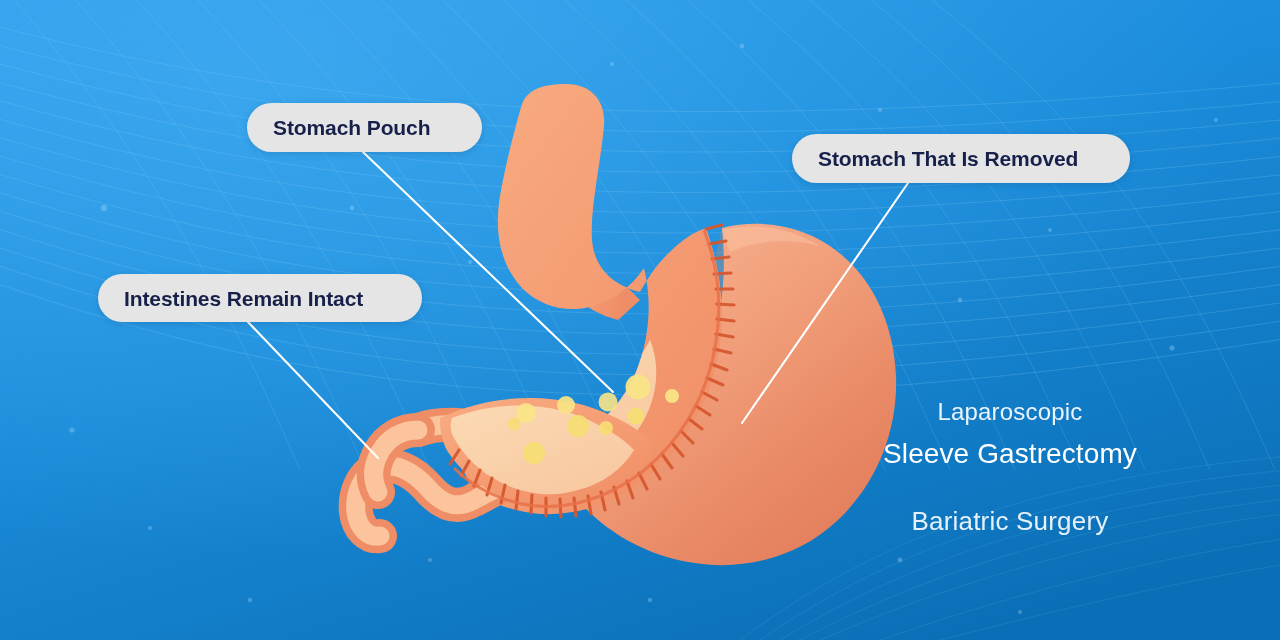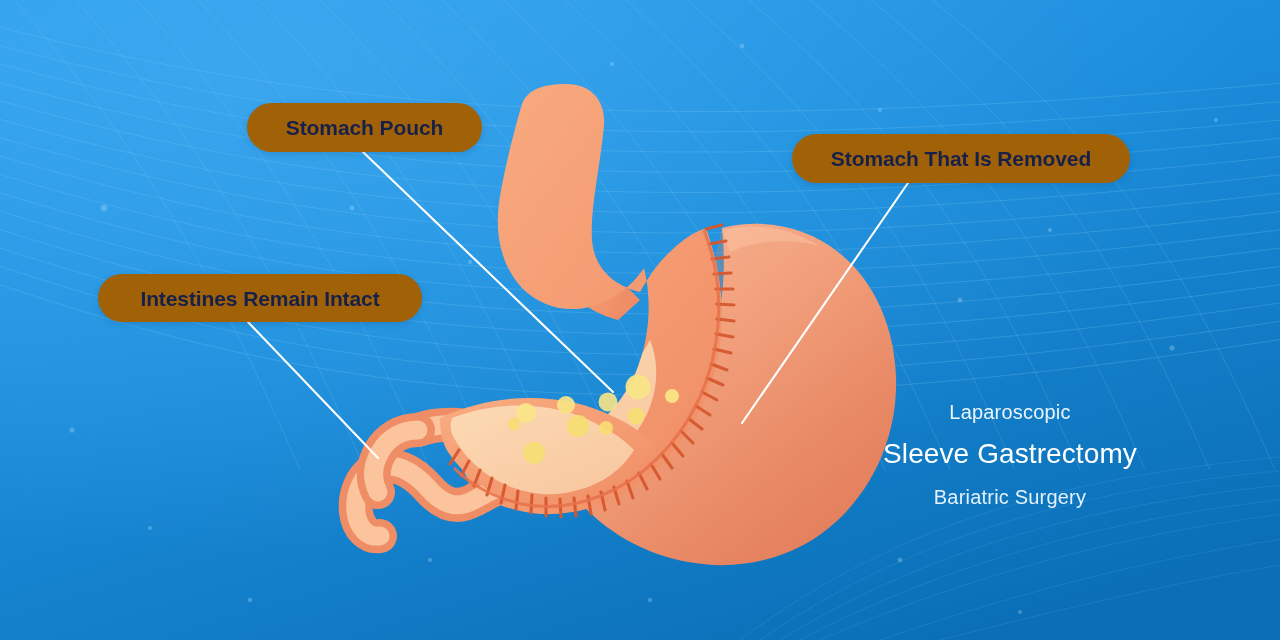--- a/index.html
+++ b/index.html
@@ -23,25 +23,24 @@
     height: 640px;
     display: block;
   }
   #bg-svg   { z-index: 1; }
   #art-svg  { z-index: 2; }
   #leader-svg { z-index: 3; }
 
   .callout {
     position: absolute;
     z-index: 4;
-    background: #a16207;
+    background: #e5e5e5;
     border-radius: 999px;
     display: flex;
     align-items: center;
-    justify-content: center;
     box-shadow: 0 2px 7px rgba(4, 52, 92, 0.18);
     box-sizing: border-box;
     padding: 0 26px;
     white-space: nowrap;
   }
   .callout .callout-text {
     color: #17204a;
     font-weight: 700;
     font-size: 21px;
     letter-spacing: -0.1px;
@@ -55,39 +54,40 @@
   #title-block {
     position: absolute;
     z-index: 4;
     left: 840px;
     top: 392px;
     width: 340px;
     text-align: center;
     color: #ffffff;
   }
   #title-block .t-line1 {
-    font-size: 20px;
+    font-size: 24px;
     font-weight: 300;
     line-height: 40px;
     color: #eaf4fc;
     letter-spacing: 0.2px;
   }
   #title-block .t-line2 {
     font-size: 28px;
     font-weight: 400;
     line-height: 44px;
     color: #ffffff;
     letter-spacing: 0.1px;
   }
   #title-block .t-line3 {
-    font-size: 20px;
+    font-size: 26px;
     font-weight: 300;
     line-height: 42px;
     color: #e4f1fb;
     letter-spacing: 0.2px;
+    margin-top: 24px;
   }
 </style>
 </head>
 <body>
 
 <div id="stage">
 
   <svg id="bg-svg" viewBox="0 0 1280 640" preserveAspectRatio="none" aria-hidden="true">
     <defs>
       <linearGradient id="bgGrad" x1="0.15" y1="0" x2="0.75" y2="1">

